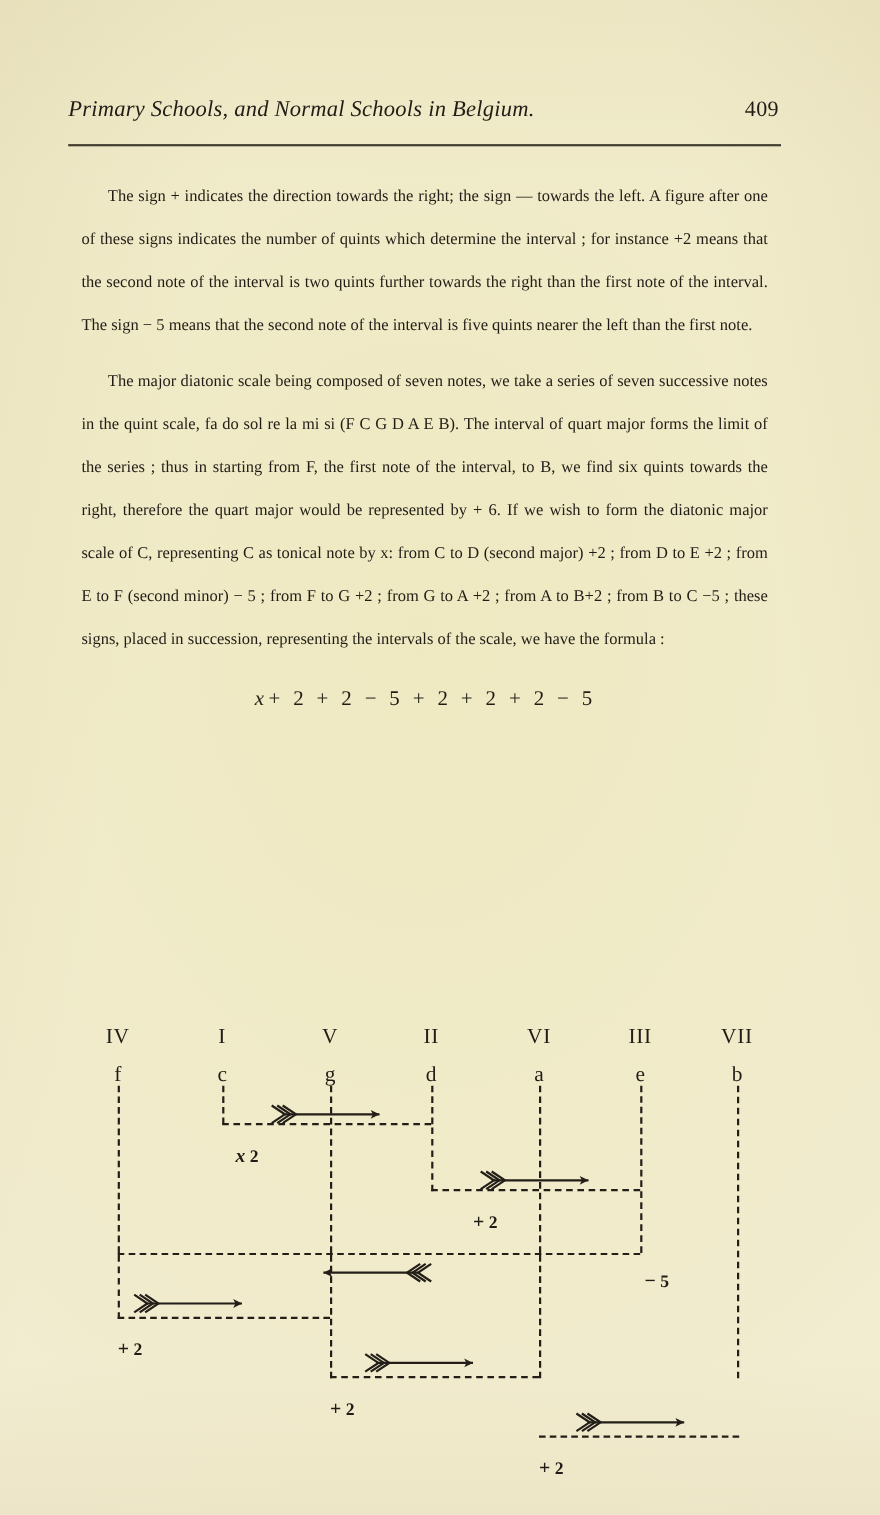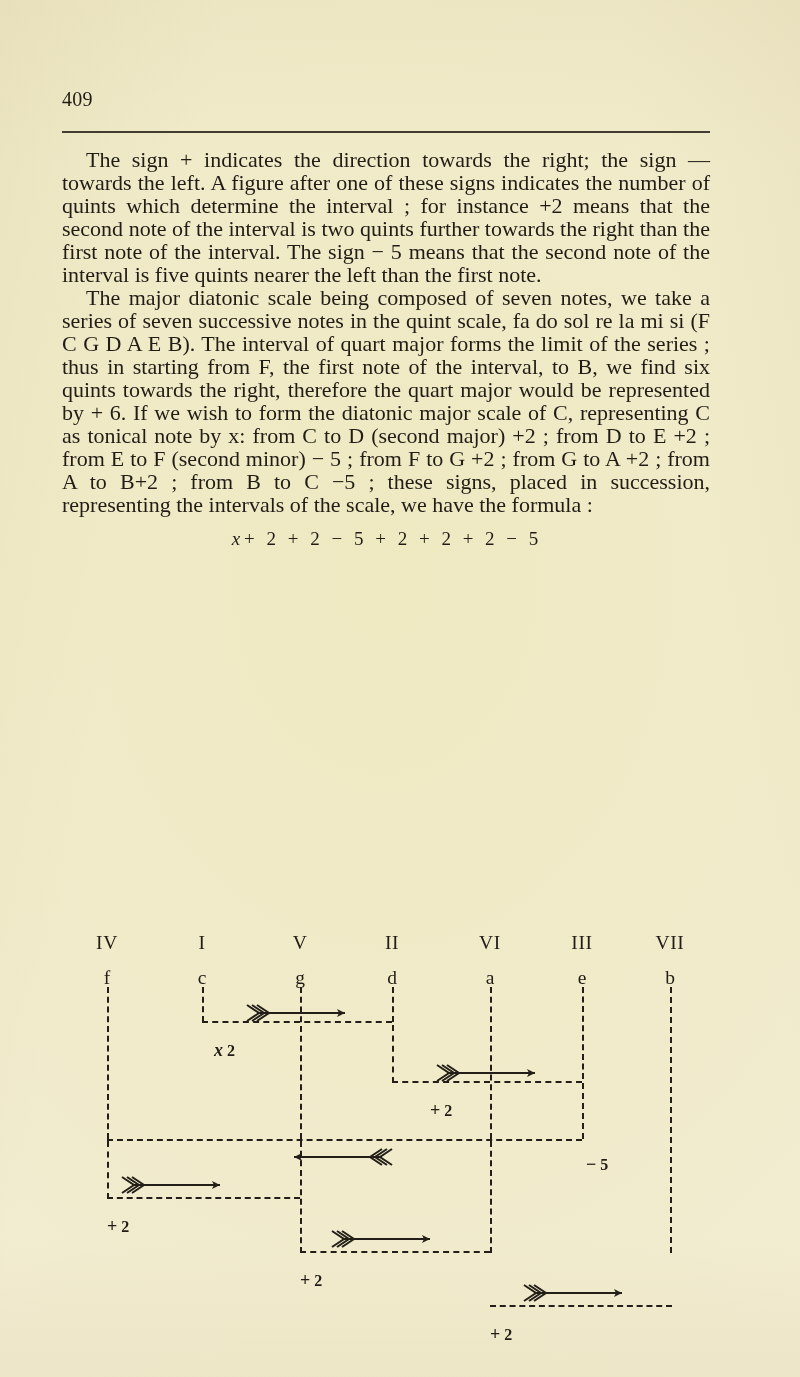--- a/index.html
+++ b/index.html
@@ -69,23 +69,23 @@
   }
 
   
   .body-text {
     position: absolute;
     left: 62px;
     top: 148px;
     width: 648px;
   }
   p.para {
-    margin: 0;
-    font-size: 22px;
-    line-height: 23px;
+    margin: 12px;
+    font-size: 15px;
+    line-height: 39px;
     text-align: justify;
     text-align-last: left;
     text-indent: 24px;
     -webkit-hyphens: none;
     hyphens: none;
   }
   p.para.tight { text-indent: 24px; }
   .it { }
 
   
@@ -155,20 +155,21 @@
   .dlabel .sign { padding-right: 3px; }
 </style>
 </head>
 <body>
 
 <div class="paper-tone"></div>
 
 <div class="page">
 
   <div class="running-head">
+    <span class="head-title">Primary Schools, and Normal Schools in Belgium.</span>
     <span class="head-folio">409</span>
   </div>
   <div class="head-rule"></div>
 
   <div class="body-text">
 
     <p class="para"><span>The sign + indicates the direction towards the right; the sign — towards the left. A figure after one of these signs indicates the number of quints which determine the interval ; for instance +2 means that the second note of the interval is two quints further towards the right than the first note of the interval. The sign </span><span>− 5</span><span> means that the second note of the interval is five quints nearer the left than the first note.</span></p>
 
     <p class="para tight"><span>The major diatonic scale being composed of seven notes, we take a series of seven successive notes in the quint scale, </span><span class="it">fa do sol re la mi si</span><span> (F C G D A E B). The interval of quart major forms the limit of the series ; thus in starting from F, the first note of the interval, to B, we find six quints towards the right, therefore the quart major would be represented by + 6. If we wish to form the diatonic major scale of C, representing C as tonical note by </span><span class="it">x</span><span>: from C to D (second major) +2 ; from D to E +2 ; from E to F (second minor) − 5 ; from F to G +2 ; from G to A +2 ; from A to B+2 ; from B to C −5 ; these signs, placed in succession, representing the intervals of the scale, we have the formula :</span></p>
 

